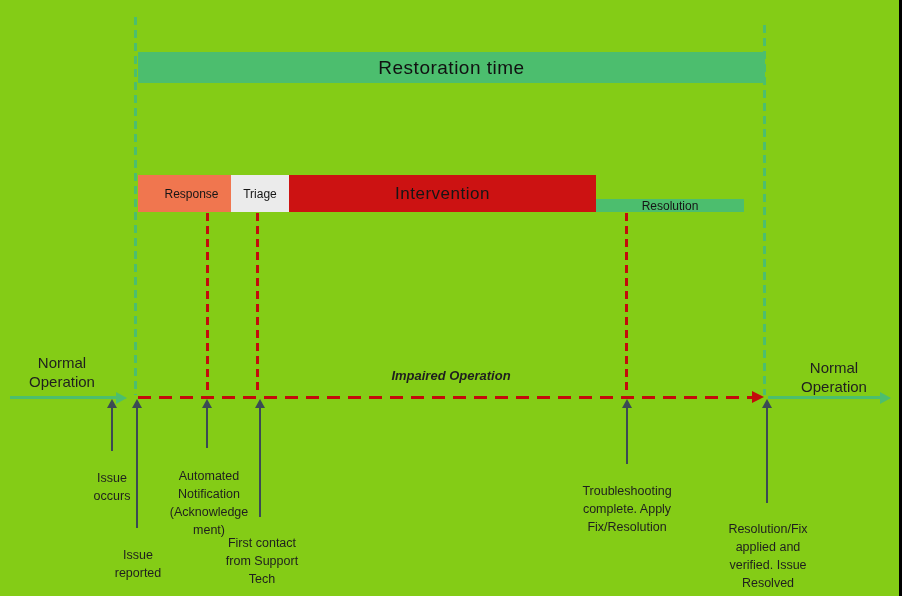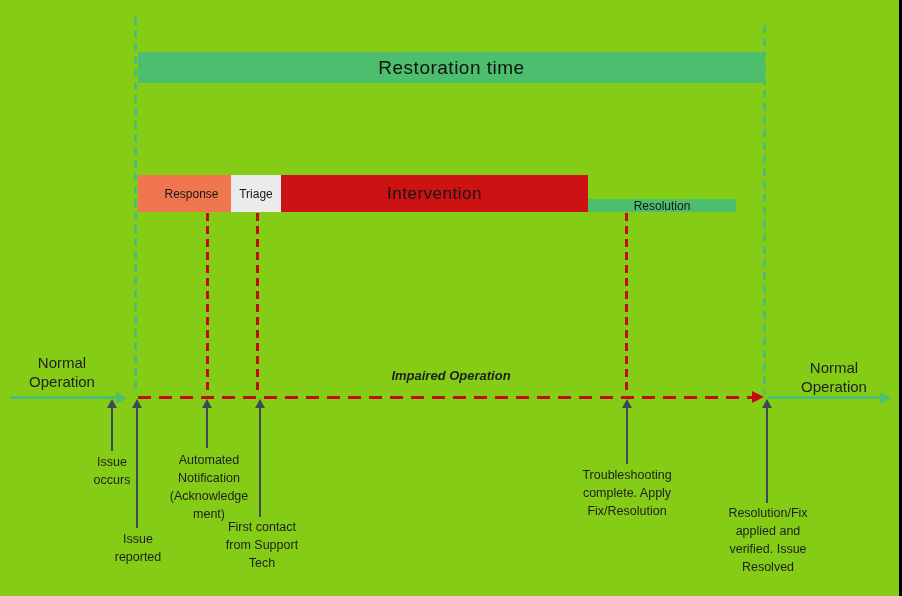--- a/index.html
+++ b/index.html
@@ -25,21 +25,21 @@
 
   
   .restoration{position:absolute;left:138px;top:52px;width:627px;height:31px;
     background:var(--green);display:flex;align-items:center;justify-content:center;
     font-size:19px;letter-spacing:.5px;color:#111;}
 
   
   .phasebar{position:absolute;left:138px;top:175px;height:37px;display:flex;}
   .phase{display:flex;align-items:center;justify-content:center;font-size:12px;color:#161616;}
   .ph-response{width:79px;background:var(--orange);padding-left:14px;}
-  .ph-triage{width:50px;background:var(--triage-gray);}
+  .ph-triage{width:58px;background:var(--triage-gray);}
   .ph-intervention{width:307px;background:var(--red-bar);font-size:17px;letter-spacing:.5px;}
   .ph-resolution{width:148px;background:var(--green);margin-top:24px;}
 
   
   .tl-green-line{position:absolute;top:396px;height:3px;background:var(--green);}
   .tl-g-left{left:10px;width:106px;}
   .tl-g-right{left:768px;width:112px;}
   .tri-right{position:absolute;width:0;height:0;border-top:6px solid transparent;
     border-bottom:6px solid transparent;}
   .head-g-left{left:116px;top:392px;border-left:11px solid var(--green);}
@@ -52,21 +52,21 @@
   
   .op-label{position:absolute;text-align:center;font-size:15px;line-height:19px;white-space:pre-line;}
   .op-left{left:17px;top:353px;width:90px;}
   .op-right{left:788px;top:358px;width:92px;}
   .op-impaired{left:351px;top:366px;width:200px;font-style:italic;font-weight:bold;font-size:13px;}
 
   
   .ev-line{position:absolute;width:2px;background:var(--arrow);}
   .ev-head{position:absolute;width:0;height:0;border-left:5px solid transparent;
     border-right:5px solid transparent;border-bottom:9px solid var(--arrow);}
-  .ev-label{position:absolute;text-align:center;font-size:12.5px;line-height:18px;white-space:pre-line;}
+  .ev-label{position:absolute;text-align:center;font-size:12.5px;line-height:18px;white-space:pre-line;margin-top:16px;}
 
   .l1{left:111px;top:407px;height:44px;} .h1{left:107px;top:399px;} .t1{left:72px;top:453px;width:80px;}
   .l2{left:136px;top:407px;height:121px;} .h2{left:132px;top:399px;} .t2{left:93px;top:530px;width:90px;}
   .l3{left:206px;top:407px;height:41px;} .h3{left:202px;top:399px;} .t3{left:149px;top:451px;width:120px;}
   .l4{left:259px;top:407px;height:110px;} .h4{left:255px;top:399px;} .t4{left:207px;top:518px;width:110px;}
   .l5{left:626px;top:407px;height:57px;} .h5{left:622px;top:399px;} .t5{left:557px;top:466px;width:140px;}
   .l6{left:766px;top:407px;height:96px;} .h6{left:762px;top:399px;} .t6{left:707px;top:504px;width:122px;}
 </style>
 </head>
 <body>

